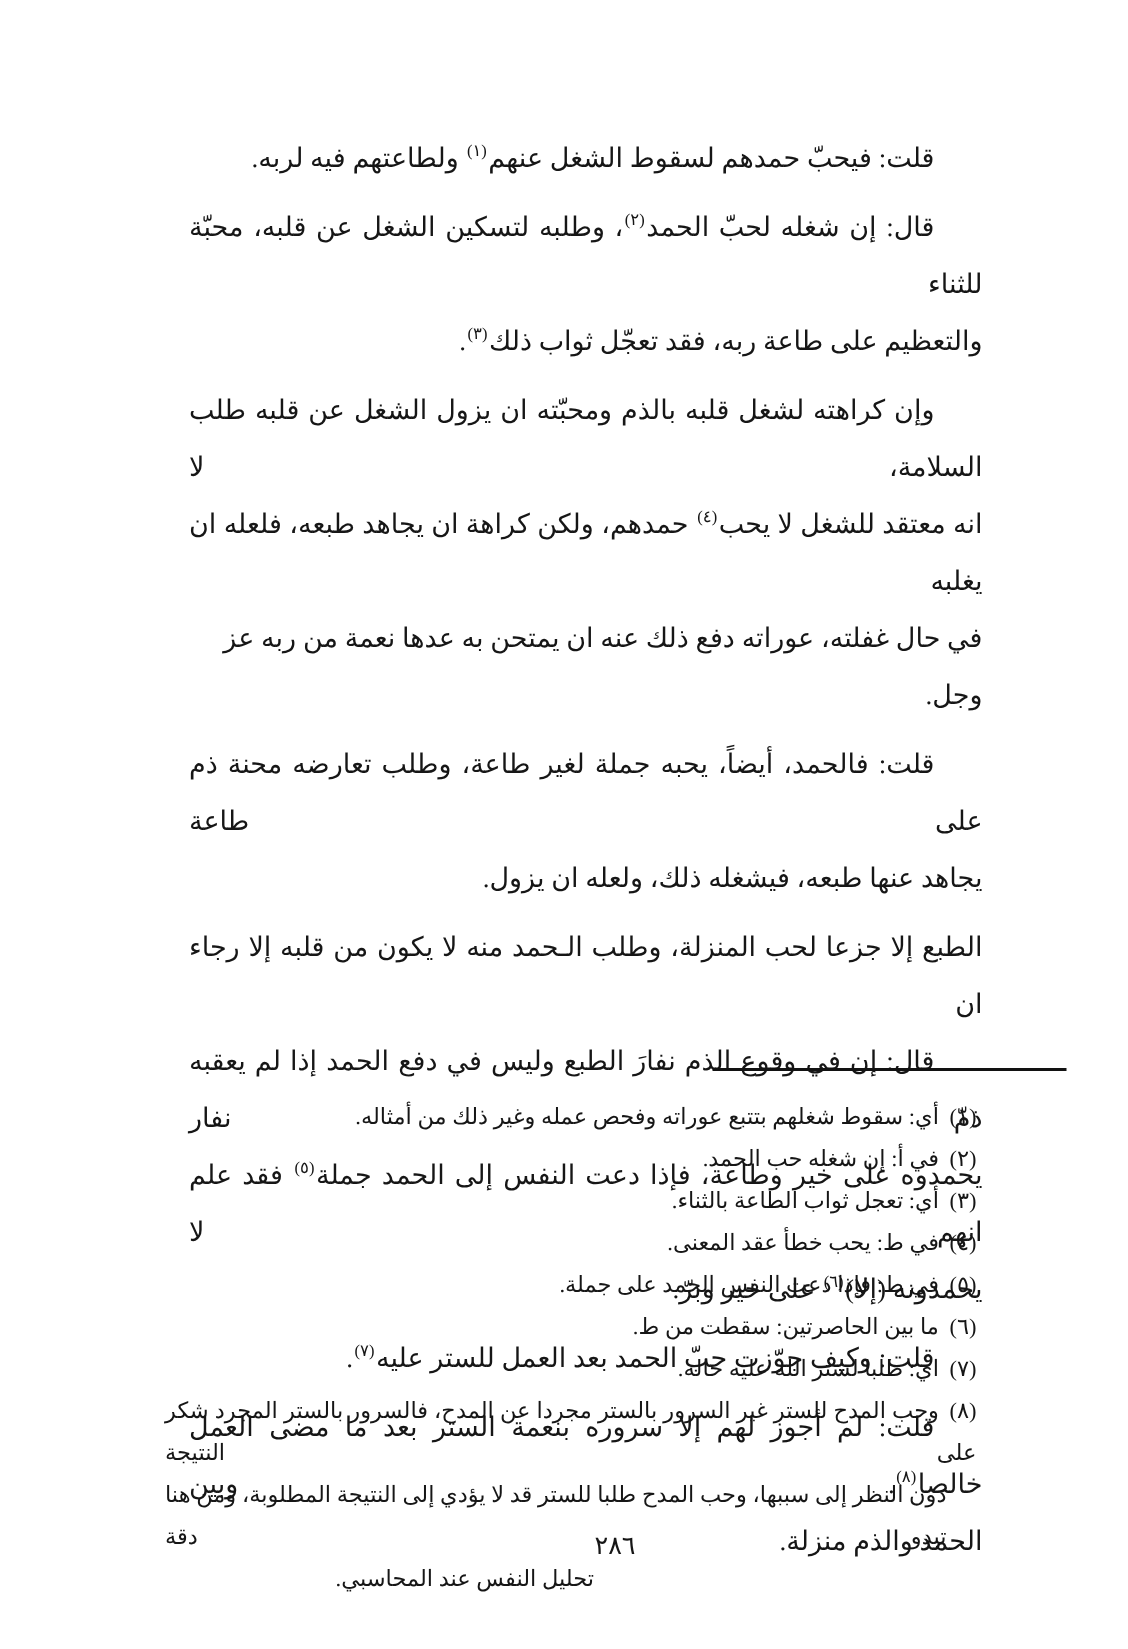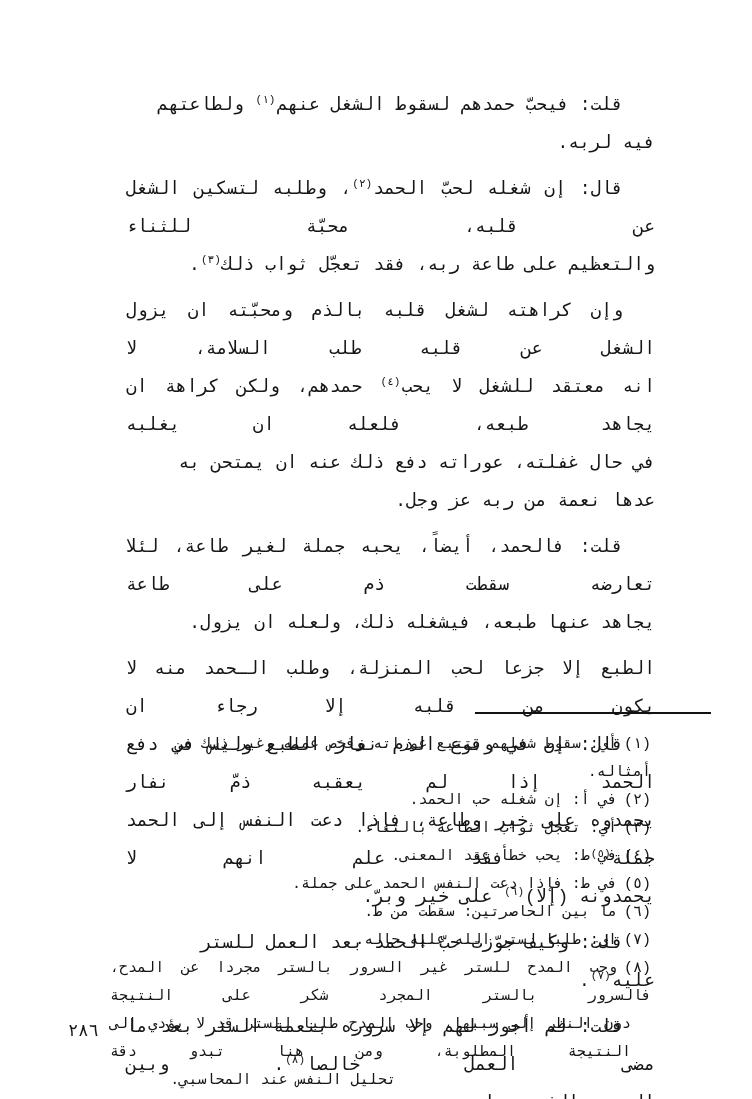--- a/index.html
+++ b/index.html
@@ -2,21 +2,21 @@
 <html lang="ar" dir="rtl"><head>
 <meta charset="utf-8">
 <style>
   html, body { margin: 0; padding: 0; background: #ffffff; }
   .page {
     position: relative;
     width: 684px;
     height: 1099px;
     background: #ffffff;
     overflow: hidden;
-    font-family: Liberation Mono, monospace;
+    font-family: Liberation Serif, serif;
     color: #161616;
     direction: rtl;
   }
   
   .body-text {
     position: absolute;
     top: 86px;
     right: 97px;
     left: 58px;
     direction: rtl;
@@ -65,21 +65,21 @@
   }
   .fn-line.fn-cont-1 { padding-right: 20px; }
   .fn-line.fn-cont-2 { padding-right: 255px; }
   .fn-marker { letter-spacing: 3px; margin-left: 7px; white-space: nowrap; }
   
   .page-number {
     position: absolute;
     top: 1020px;
     left: 0;
     width: 100%;
-    text-align: left;
+    text-align: center;
     font-size: 17px;
     letter-spacing: 2px;
     direction: rtl;
   }
 </style>
 </head>
 <body>
 
 <div class="page">
   <div class="body-text">
@@ -89,21 +89,21 @@
       <div class="para">
         <div class="line first">قال: إن شغله لحبّ الحمد<sup class="fn-ref">(٢)</sup>، وطلبه لتسكين الشغل عن قلبه، محبّة للثناء</div>
         <div class="line last">والتعظيم على طاعة ربه، فقد تعجّل ثواب ذلك<sup class="fn-ref">(٣)</sup>.</div>
       </div>
       <div class="para">
         <div class="line first">وإن كراهته لشغل قلبه بالذم ومحبّته ان يزول الشغل عن قلبه طلب السلامة، لا</div>
         <div class="line">انه معتقد للشغل لا يحب<sup class="fn-ref">(٤)</sup> حمدهم، ولكن كراهة ان يجاهد طبعه، فلعله ان يغلبه</div>
         <div class="line last">في حال غفلته، عوراته دفع ذلك عنه ان يمتحن به عدها نعمة من ربه عز وجل.</div>
       </div>
       <div class="para">
-        <div class="line first">قلت: فالحمد، أيضاً، يحبه جملة لغير طاعة، لئلا تعارضه سقطت ذم على طاعة</div>
+        <div class="line first">قلت: فالحمد، أيضاً، يحبه جملة لغير طاعة، وطلب تعارضه محنة ذم على طاعة</div>
         <div class="line last">يجاهد عنها طبعه، فيشغله ذلك، ولعله ان يزول.</div>
       </div>
       <div class="para">
         <div class="line">الطبع إلا جزعا لحب المنزلة، وطلب الـحمد منه لا يكون من قلبه إلا رجاء ان</div>
         <div class="line first">قال: إن في وقوع الذم نفارَ الطبع وليس في دفع الحمد إذا لم يعقبه ذمّ نفار</div>
         <div class="line">يحمدوه على خير وطاعة، فإذا دعت النفس إلى الحمد جملة<sup class="fn-ref">(٥)</sup> فقد علم انهم لا</div>
         <div class="line last">يحمدونه (إلا)<sup class="fn-ref">(٦)</sup> على خير وبرّ.</div>
       </div>
       <div class="para">
         <div class="line first last">قلت: وكيف جوّزت حبّ الحمد بعد العمل للستر عليه<sup class="fn-ref">(٧)</sup>.</div>

